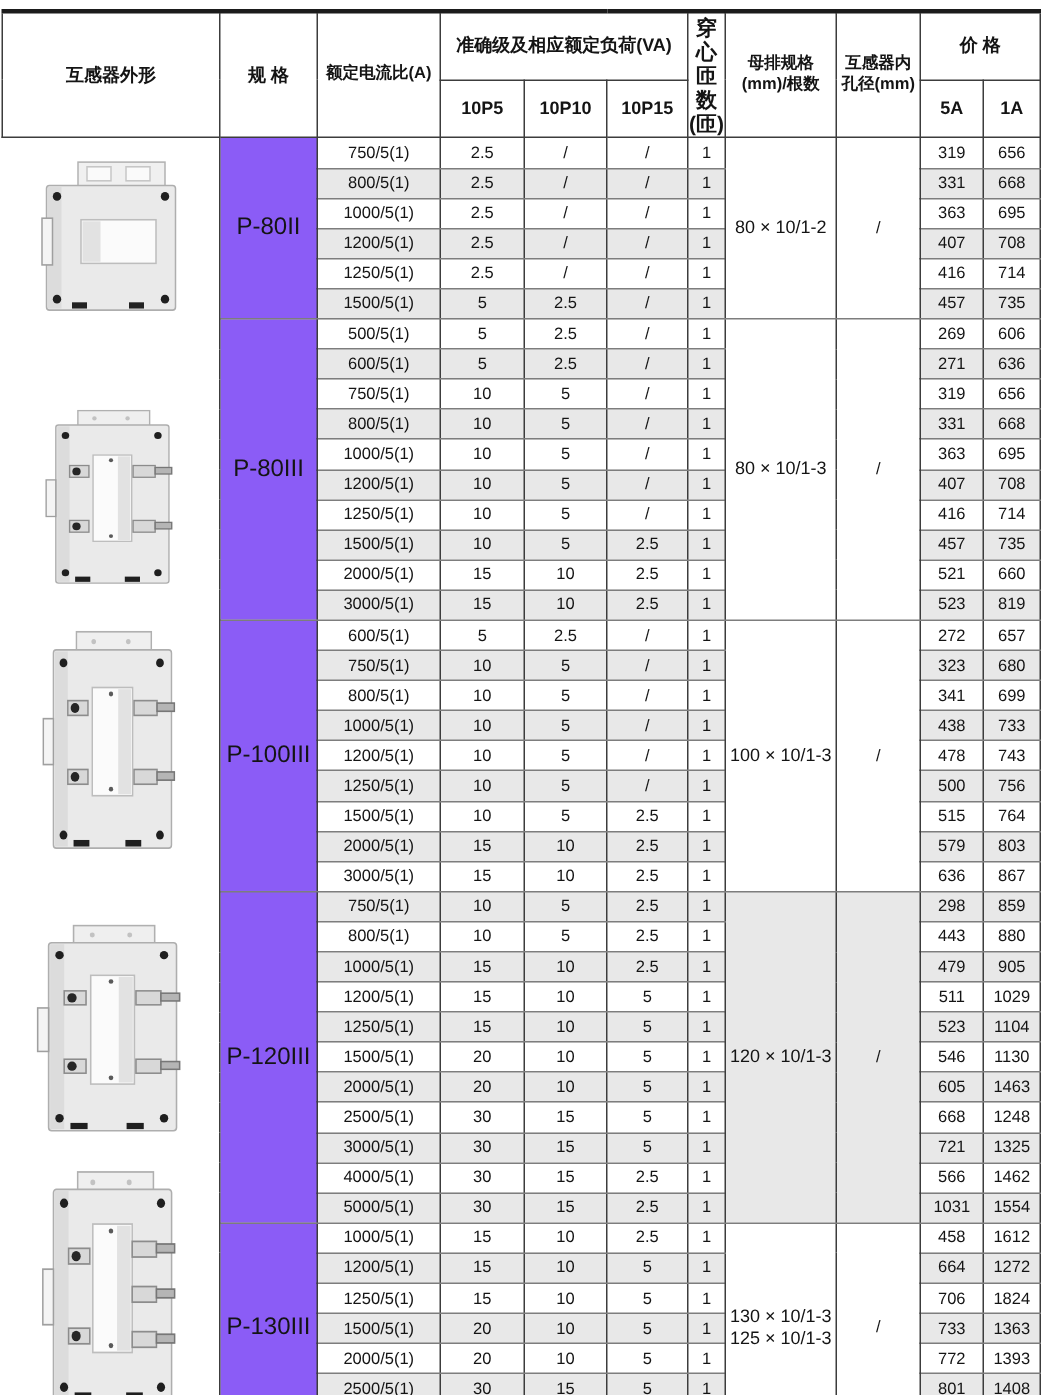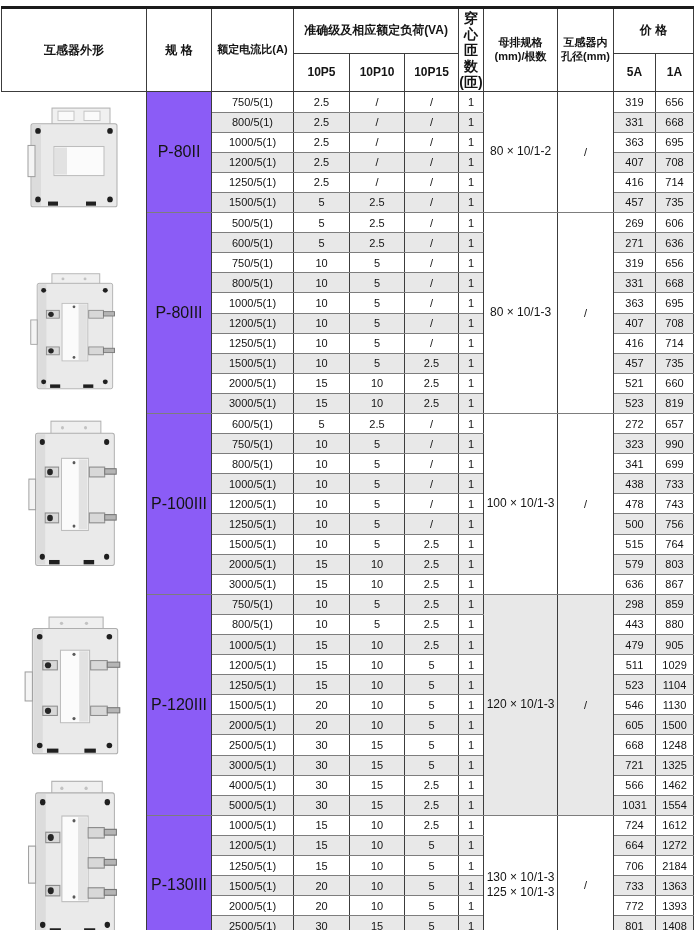--- a/index.html
+++ b/index.html
@@ -402,21 +402,21 @@
           <td>272</td>
           <td>657</td>
         </tr>
         <tr class="alt">
           <td>750/5(1)</td>
           <td>10</td>
           <td>5</td>
           <td>/</td>
           <td>1</td>
           <td>323</td>
-          <td>990</td>
+          <td>680</td>
         </tr>
         <tr>
           <td>800/5(1)</td>
           <td>10</td>
           <td>5</td>
           <td>/</td>
           <td>1</td>
           <td>341</td>
           <td>699</td>
         </tr>
@@ -533,21 +533,21 @@
           <td>546</td>
           <td>1130</td>
         </tr>
         <tr class="alt">
           <td>2000/5(1)</td>
           <td>20</td>
           <td>10</td>
           <td>5</td>
           <td>1</td>
           <td>605</td>
-          <td>1500</td>
+          <td>1463</td>
         </tr>
         <tr>
           <td>2500/5(1)</td>
           <td>30</td>
           <td>15</td>
           <td>5</td>
           <td>1</td>
           <td>668</td>
           <td>1248</td>
         </tr>
@@ -583,40 +583,40 @@
           <td>1000/5(1)</td>
           <td>15</td>
           <td>10</td>
           <td>2.5</td>
           <td>1</td>
           <td class="busbar-cell" rowspan="7">
             <div>130 × 10/1-3</div>
             <div>125 × 10/1-3</div>
           </td>
           <td class="bore-cell" rowspan="7">/</td>
-          <td>724</td>
+          <td>458</td>
           <td>1612</td>
         </tr>
         <tr class="alt">
           <td>1200/5(1)</td>
           <td>15</td>
           <td>10</td>
           <td>5</td>
           <td>1</td>
           <td>664</td>
           <td>1272</td>
         </tr>
         <tr>
           <td>1250/5(1)</td>
           <td>15</td>
           <td>10</td>
           <td>5</td>
           <td>1</td>
           <td>706</td>
-          <td>2184</td>
+          <td>1824</td>
         </tr>
         <tr class="alt">
           <td>1500/5(1)</td>
           <td>20</td>
           <td>10</td>
           <td>5</td>
           <td>1</td>
           <td>733</td>
           <td>1363</td>
         </tr>

